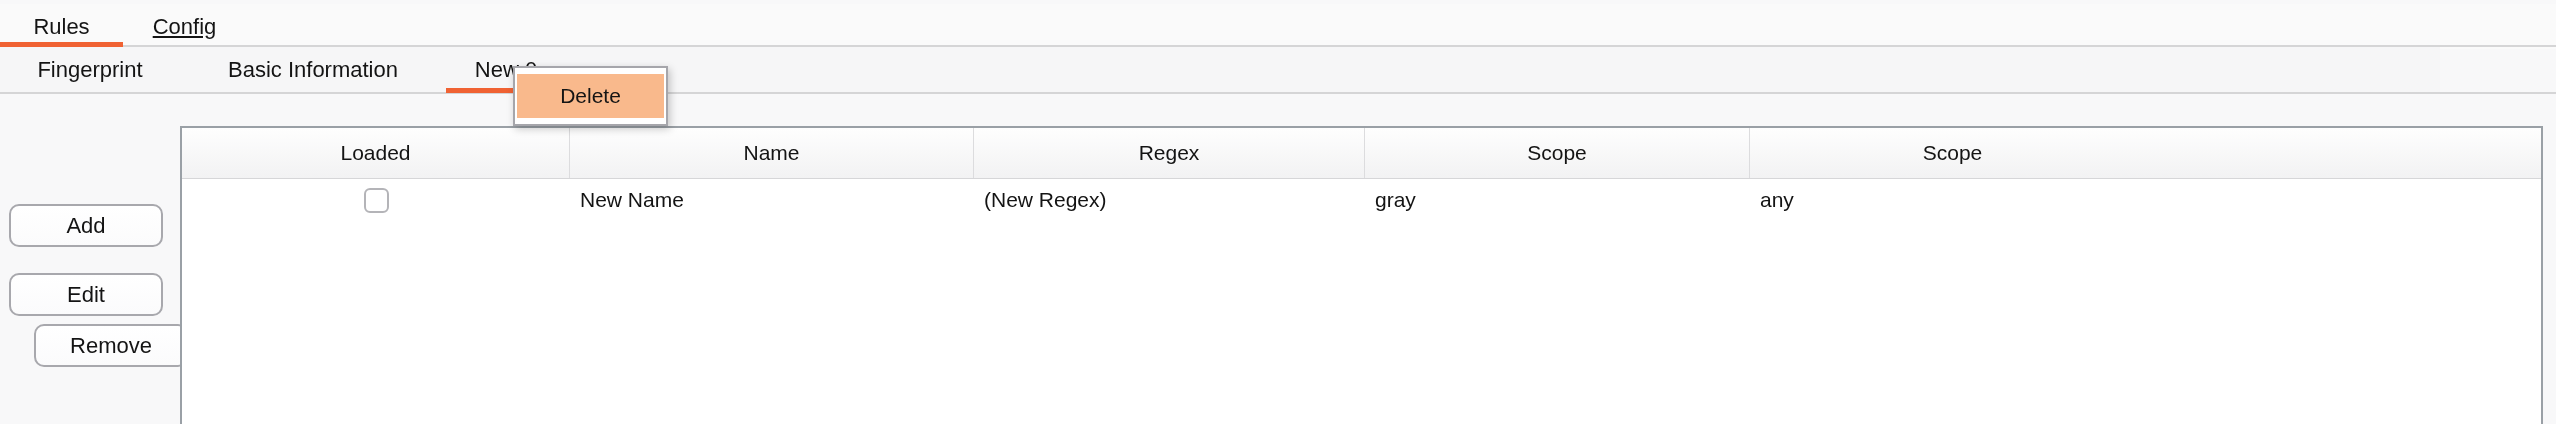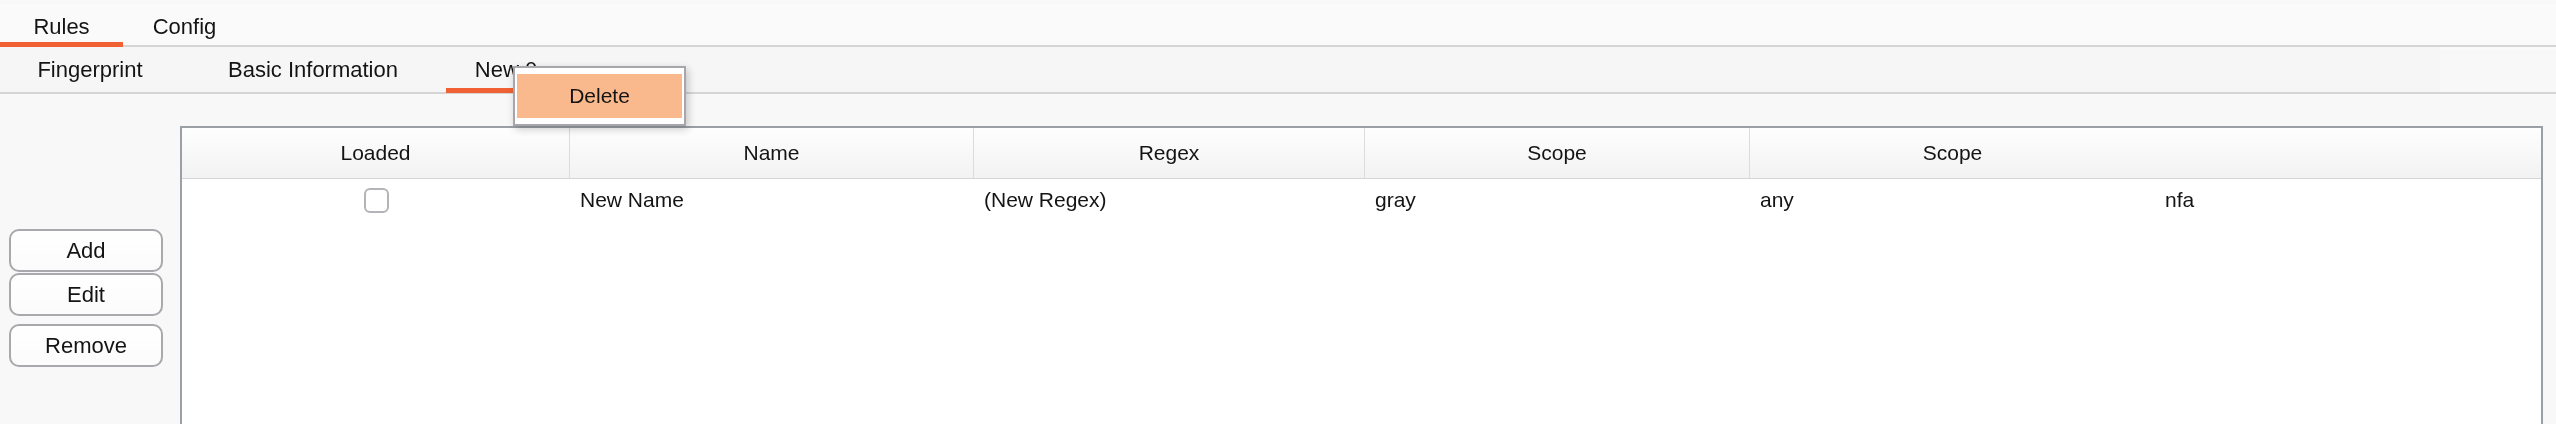--- a/index.html
+++ b/index.html
@@ -6,46 +6,46 @@
   body{font-family:"Liberation Sans", sans-serif; color:#141414; background:#e9e9e9;}
   .app{position:relative; width:2556px; height:424px; background:#f8f8f9; overflow:hidden;}
 
   
   .primary-bar{position:absolute; left:0; top:4px; width:2556px; height:45px; background:#fafafa; display:flex;}
   .hline{position:absolute; left:0; width:2556px; background:#d5d5d6;}
   .hline.l1{top:45px; height:2px;}
   .hline.l2{top:92px; height:2px;}
   .tab{display:flex; align-items:center; justify-content:center; font-size:22px; cursor:default; white-space:nowrap;}
   .tab.t-rules{width:123px;}
-  .tab.t-config{width:123px;}
+  .tab.t-config{width:123px;text-decoration:underline;}
   .underline{position:absolute; height:5px; z-index:3;}
   .underline.u1{left:0; top:42px; width:123px;}
   .underline.u2{left:446px; top:88px; width:120px; z-index:3;}
 
   
   .secondary-bar{position:absolute; left:0; top:47px; width:2440px; height:45px; background:#f6f6f7; display:flex;}
   .tab.t-fingerprint{width:180px;}
   .tab.t-basic{width:266px;}
   .tab.t-new{width:120px;}
 
   
-  .context-menu{position:absolute; left:513px; top:66px; width:173px; box-sizing:border-box;
+  .context-menu{position:absolute; left:513px; top:66px; width:155px; box-sizing:border-box;
     background:#ffffff; border:2px solid #a6a6ab; padding:6px 2px; z-index:10;
     box-shadow:2px 3px 8px rgba(0,0,0,0.22);}
   .menu-item{height:44px; display:flex; align-items:center; justify-content:center; font-size:21px;}
   .menu-item.highlight{background:var(--menu-hl);}
 
   
   .side-panel{position:absolute; left:0; top:94px; width:180px; height:330px; background:#f8f8f9;}
   .btn{position:absolute; left:9px; width:154px; height:43px; box-sizing:border-box;
     background:linear-gradient(180deg,#ffffff,#fbfbfc); border:2px solid #a8a8ad; border-radius:10px;
     display:flex; align-items:center; justify-content:center; font-size:22px; cursor:default;}
-  .btn.b-add{top:135px;}
+  .btn.b-add{top:110px;}
   .btn.b-edit{top:179px;}
-  .btn.b-remove{top:230px;}
+  .btn.b-remove{top:230px;margin-left:25px;}
 
   
   .rule-table{position:absolute; left:180px; top:126px; width:2363px; height:298px; box-sizing:border-box;
     background:#ffffff; border:2px solid #9aa0a6; border-bottom:none;}
   .tgrid{display:grid; grid-template-columns:388px 404px 391px 385px 405px auto;}
   .thead{height:50px; background:linear-gradient(180deg,#fefefe,#f2f2f3); border-bottom:1px solid #d6d6d8;text-align:center;}
   .th{display:flex; align-items:center; justify-content:center; font-size:21px; border-right:1px solid #dcdcde; cursor:default;}
   .th:last-child{border-right:none;}
   .trow{height:42px; background:#ffffff;}
   .td{display:flex; align-items:center; font-size:21px; padding-left:10px; box-sizing:border-box; overflow:hidden; white-space:nowrap;}
@@ -87,21 +87,20 @@
       <div class="th">Scope</div>
     </div>
     <div class="tgrid trow">
       <div class="td c-loaded">
         <div class="checkbox"></div>
       </div>
       <div class="td">New Name</div>
       <div class="td">(New Regex)</div>
       <div class="td">gray</div>
       <div class="td">any</div>
-      <div class="td">nfa</div>
     </div>
   </div>
 
   <div class="context-menu">
     <div class="menu-item highlight">Delete</div>
   </div>
 
 </div>
 
 </body></html>

